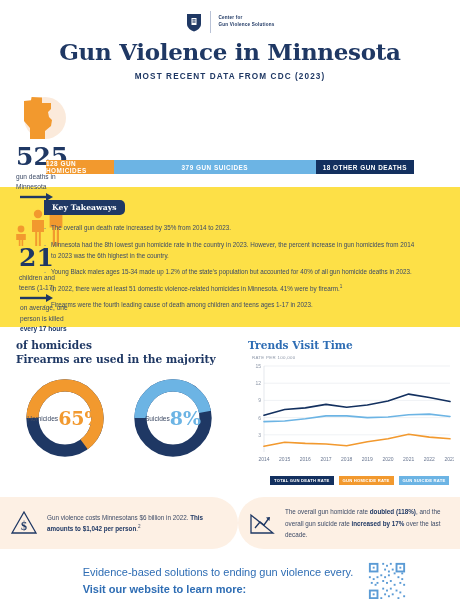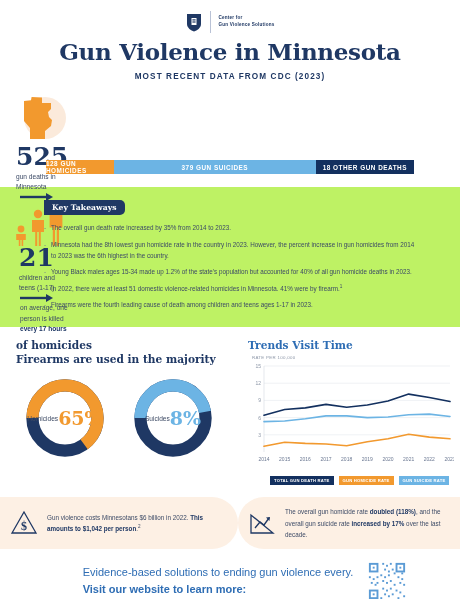--- a/index.html
+++ b/index.html
@@ -58,21 +58,21 @@
 
   
   .segbar { display: flex; margin: 9px 46px 0 46px; height: 14px; }
   .seg { display: flex; align-items: center; justify-content: center;
          font-size: 6.4px; font-weight: bold; letter-spacing: .5px; color: #fff; }
   .seg.orange { background: #f2992e; flex: 128; }
   .seg.lblue  { background: #6cb4e4; flex: 379; color: #fff; }
   .seg.navy   { background: #13305f; flex: 185; }
 
   
-  .kt-band { background: #bef264; margin-top: 13px; padding: 9px 0 11px 0; }
+  .kt-band { background: #fde047; margin-top: 13px; padding: 9px 0 11px 0; }
   .kt-head-wrap { position: relative; margin-left: 44px; width: 128px; }
   .kt-head {
     background: #1f3864; color: #fff; font-family: "DejaVu Serif", serif; font-weight: bold;
     font-size: 7.6px; padding: 3px 8px 3px 8px; letter-spacing: .1px;
     border-radius: 0 5px 5px 0; display: inline-block;
   }
   .kt-list { margin: 7px 44px 0 44px; }
   .kt-item { display: flex; font-size: 6.3px; color: #3c4a66; line-height: 1.75;
              margin-bottom: 5.5px; }
   .kt-dash { width: 7px; flex: none; color: #6b7892; }

